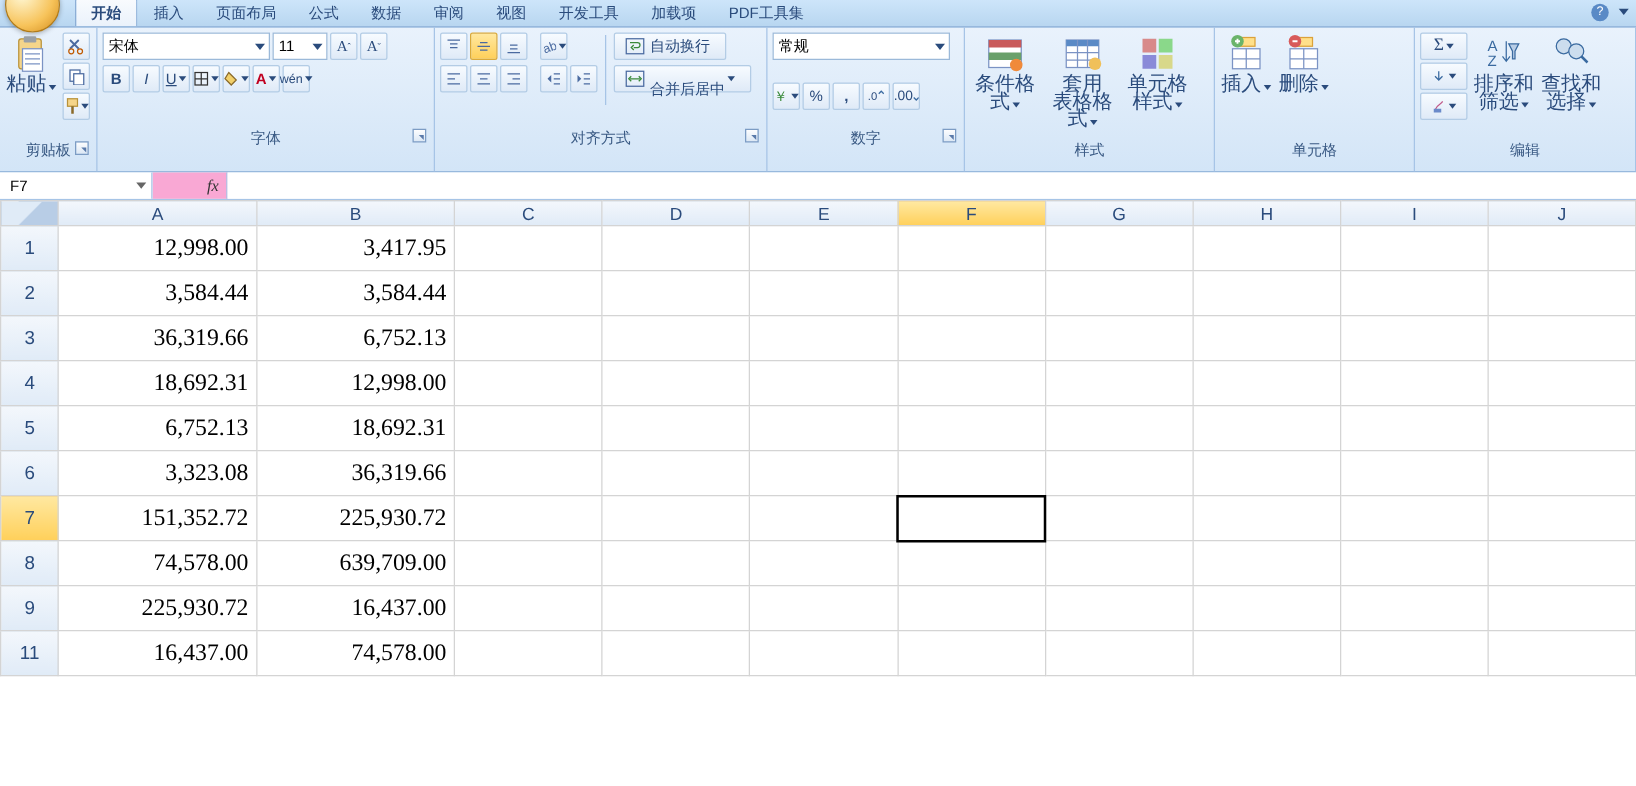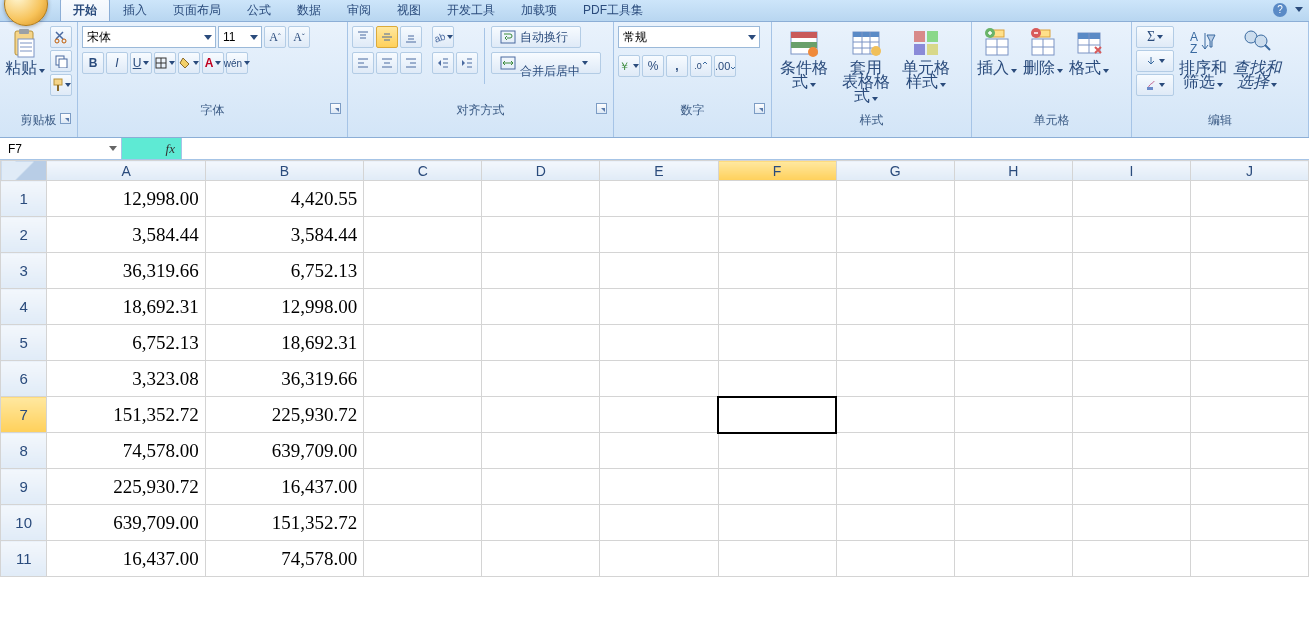--- a/index.html
+++ b/index.html
@@ -136,21 +136,21 @@
   
   .fbar{
     height:22px; background:#e9f2fc; border-bottom:1px solid #a6c4e6;
     display:flex;align-items:stretch;
   }
   .namebox{
     width:122px;border-right:1px solid #a6c4e6;background:#fff;
     display:flex;align-items:center;padding:0 16px 0 8px;position:relative;font-size:12px;
   }
   .namebox::after{content:"";position:absolute;right:4px;top:8px;width:0;height:0;border-left:4px solid transparent;border-right:4px solid transparent;border-top:5px solid #666;}
-  .fx-icons{width:60px;background:#5eead4;border-right:1px solid #a6c4e6;display:flex;align-items:center;justify-content:flex-end;padding-right:6px;}
+  .fx-icons{width:60px;background:#f9a8d4;border-right:1px solid #a6c4e6;display:flex;align-items:center;justify-content:flex-end;padding-right:6px;}
   .fx{font-style:italic;font-family:"Times New Roman",serif;font-size:13px;color:#333;}
   .formula{flex:1;background:#fff;padding:2px 4px;}
   
   .sheet{position:relative;background:#fff;height:calc(629px - 22px - 116px - 22px);overflow:hidden;}
   table{border-collapse:collapse;table-layout:fixed;}
   th,td{border:1px solid #d4d4d4;padding:0;}
   th{background:linear-gradient(#f3f7fc,#e0ebf7);color:#2a4b7c;font-weight:normal;font-size:14px;height:20px;}
   th.sel{background:linear-gradient(#ffe8a0,#ffd05a);}
   .corner{width:48px;background:linear-gradient(135deg,#e0ebf7 50%,#b8cde6 50%);}
   .rowhdr{width:48px;text-align:center;font-size:15px;color:#2a4b7c;background:linear-gradient(#f3f7fc,#e0ebf7);}
@@ -366,21 +366,21 @@
           <span style="margin-left:4px;margin-top:17px;">合并后居中</span>
             <span class="dd"></span>
         </div>
       </div>
     </div>
     <div class="group-label"><span>对齐方式</span><span class="launcher"></span></div>
   </div>
 
   <div class="group g-num">
     <div class="group-body">
-      <div class="col" style="gap:7px;padding-top:2px;">
+      <div class="col" style="gap:18px;padding-top:2px;">
         <div class="ddl" style="width:142px;">
             <span>常规</span>
           </div>
         <div class="row">
           <div class="mini-btn">
               <svg width="12" height="12">
                 <text x="0" y="10" font-size="11" fill="#3a8a3a">￥</text>
               </svg>
               <span class="dd"></span>
             </div>
@@ -471,32 +471,20 @@
               <rect x="5" y="12" width="22" height="16" fill="#fff" stroke="#7b93c4"></rect>
               <line x1="5" y1="20" x2="27" y2="20" stroke="#7b93c4"></line>
               <line x1="16" y1="12" x2="16" y2="28" stroke="#7b93c4"></line>
               <rect x="9" y="3" width="14" height="7" fill="#ffe08a" stroke="#dba23a"></rect>
               <circle cx="9" cy="6" r="5" fill="#d85a5a"></circle>
               <path d="M7 6h4" stroke="#fff" stroke-width="1.5"></path>
             </svg>
           </div>
         <div class="cap"><span>删除</span><span class="dd"></span></div>
       </div>
-      <div class="big-btn">
-        <div class="icon">
-            <svg width="32" height="32">
-              <rect x="5" y="6" width="22" height="20" fill="#fff" stroke="#7b93c4"></rect>
-              <rect x="5" y="6" width="22" height="6" fill="#5a8ac6"></rect>
-              <line x1="5" y1="18" x2="27" y2="18" stroke="#7b93c4"></line>
-              <line x1="16" y1="6" x2="16" y2="26" stroke="#7b93c4"></line>
-              <path d="M22 20l6 6M28 20l-6 6" stroke="#d85a5a" stroke-width="2"></path>
-            </svg>
-          </div>
-        <div class="cap"><span>格式</span><span class="dd"></span></div>
-      </div>
     </div>
     <div class="group-label"><span>单元格</span></div>
   </div>
 
   <div class="group g-edit">
     <div class="group-body">
       <div class="col" style="gap:2px;padding-top:2px;">
         <div class="mini-btn wide">
             <span style="font-family:serif;font-size:14px;">Σ</span>
             <span class="dd"></span>
@@ -520,21 +508,21 @@
             <svg width="32" height="32">
               <text x="3" y="14" font-size="12" fill="#3a6aa0">A</text>
               <text x="3" y="26" font-size="12" fill="#3a6aa0">Z</text>
               <path d="M18 6v16M15 18l3 4 3-4" fill="none" stroke="#3a6aa0"></path>
               <path d="M20 8l8 0-3 6v6l-2 0v-6z" fill="#b8cde6" stroke="#3a6aa0"></path>
             </svg>
           </div>
         <div class="cap"><span style="white-space:pre-line;">排序和
 筛选</span><span class="dd"></span></div>
       </div>
-      <div class="big-btn" style="width:50px;font-style:italic;">
+      <div class="big-btn" style="width:50px;">
         <div class="icon">
             <svg width="32" height="32">
               <circle cx="10" cy="10" r="6" fill="#cde" stroke="#3a6aa0"></circle>
               <circle cx="20" cy="14" r="6" fill="#cde" stroke="#3a6aa0"></circle>
               <line x1="24" y1="18" x2="29" y2="23" stroke="#3a6aa0" stroke-width="2"></line>
             </svg>
           </div>
         <div class="cap"><span style="white-space:pre-line;">查找和
 选择</span><span class="dd"></span></div>
       </div>
@@ -566,21 +554,21 @@
           <th class="colE">E</th>
           <th class="colF sel">F</th>
           <th class="colG">G</th>
           <th class="colH">H</th>
           <th class="colI">I</th>
           <th class="colJ">J</th>
         </tr>
         <tr>
           <th class="rowhdr">1</th>
           <td class="cell colA">12,998.00</td>
-          <td class="cell colB">4,420.55</td>
+          <td class="cell colB">3,417.95</td>
           <td class="cell colC"></td>
           <td class="cell colD"></td>
           <td class="cell colE"></td>
           <td class="cell colF"></td>
           <td class="cell colG"></td>
           <td class="cell colH"></td>
           <td class="cell colI"></td>
           <td class="cell colJ"></td>
         </tr>
         <tr>
@@ -681,33 +669,20 @@
           <td class="cell colC"></td>
           <td class="cell colD"></td>
           <td class="cell colE"></td>
           <td class="cell colF"></td>
           <td class="cell colG"></td>
           <td class="cell colH"></td>
           <td class="cell colI"></td>
           <td class="cell colJ"></td>
         </tr>
         <tr>
-          <th class="rowhdr">10</th>
-          <td class="cell colA">639,709.00</td>
-          <td class="cell colB">151,352.72</td>
-          <td class="cell colC"></td>
-          <td class="cell colD"></td>
-          <td class="cell colE"></td>
-          <td class="cell colF"></td>
-          <td class="cell colG"></td>
-          <td class="cell colH"></td>
-          <td class="cell colI"></td>
-          <td class="cell colJ"></td>
-        </tr>
-        <tr>
           <th class="rowhdr">11</th>
           <td class="cell colA">16,437.00</td>
           <td class="cell colB">74,578.00</td>
           <td class="cell colC"></td>
           <td class="cell colD"></td>
           <td class="cell colE"></td>
           <td class="cell colF"></td>
           <td class="cell colG"></td>
           <td class="cell colH"></td>
           <td class="cell colI"></td>

